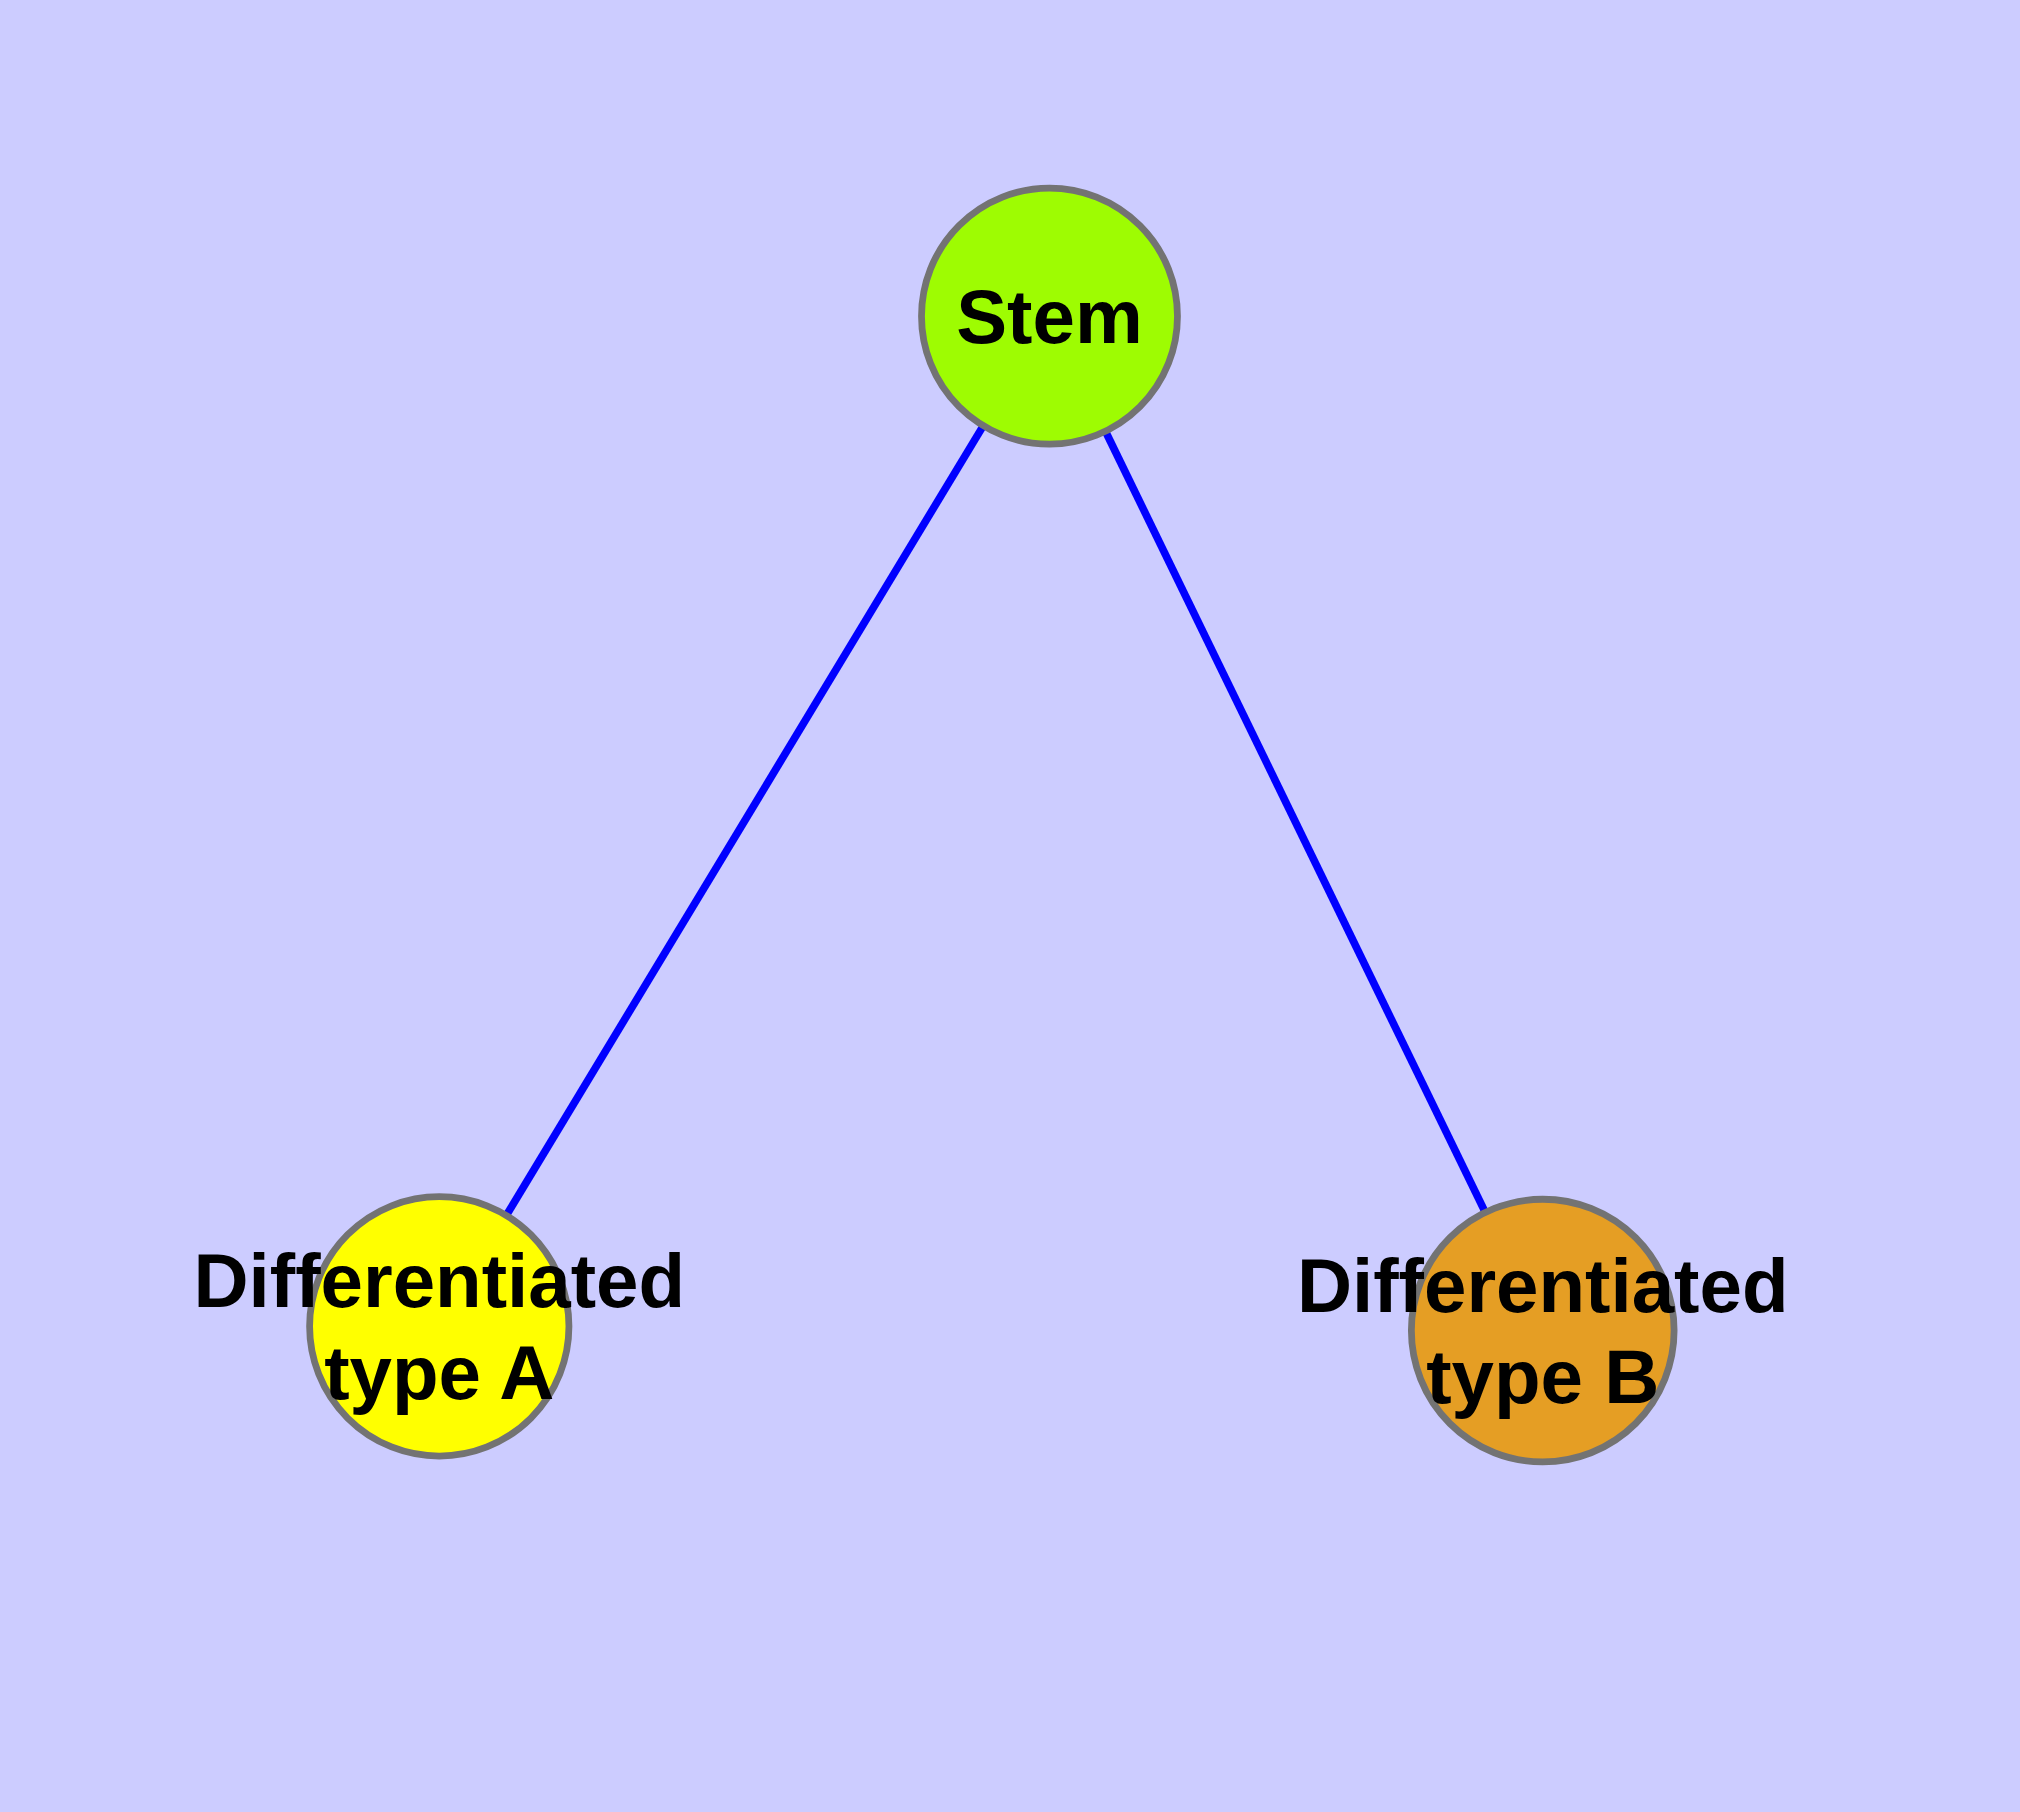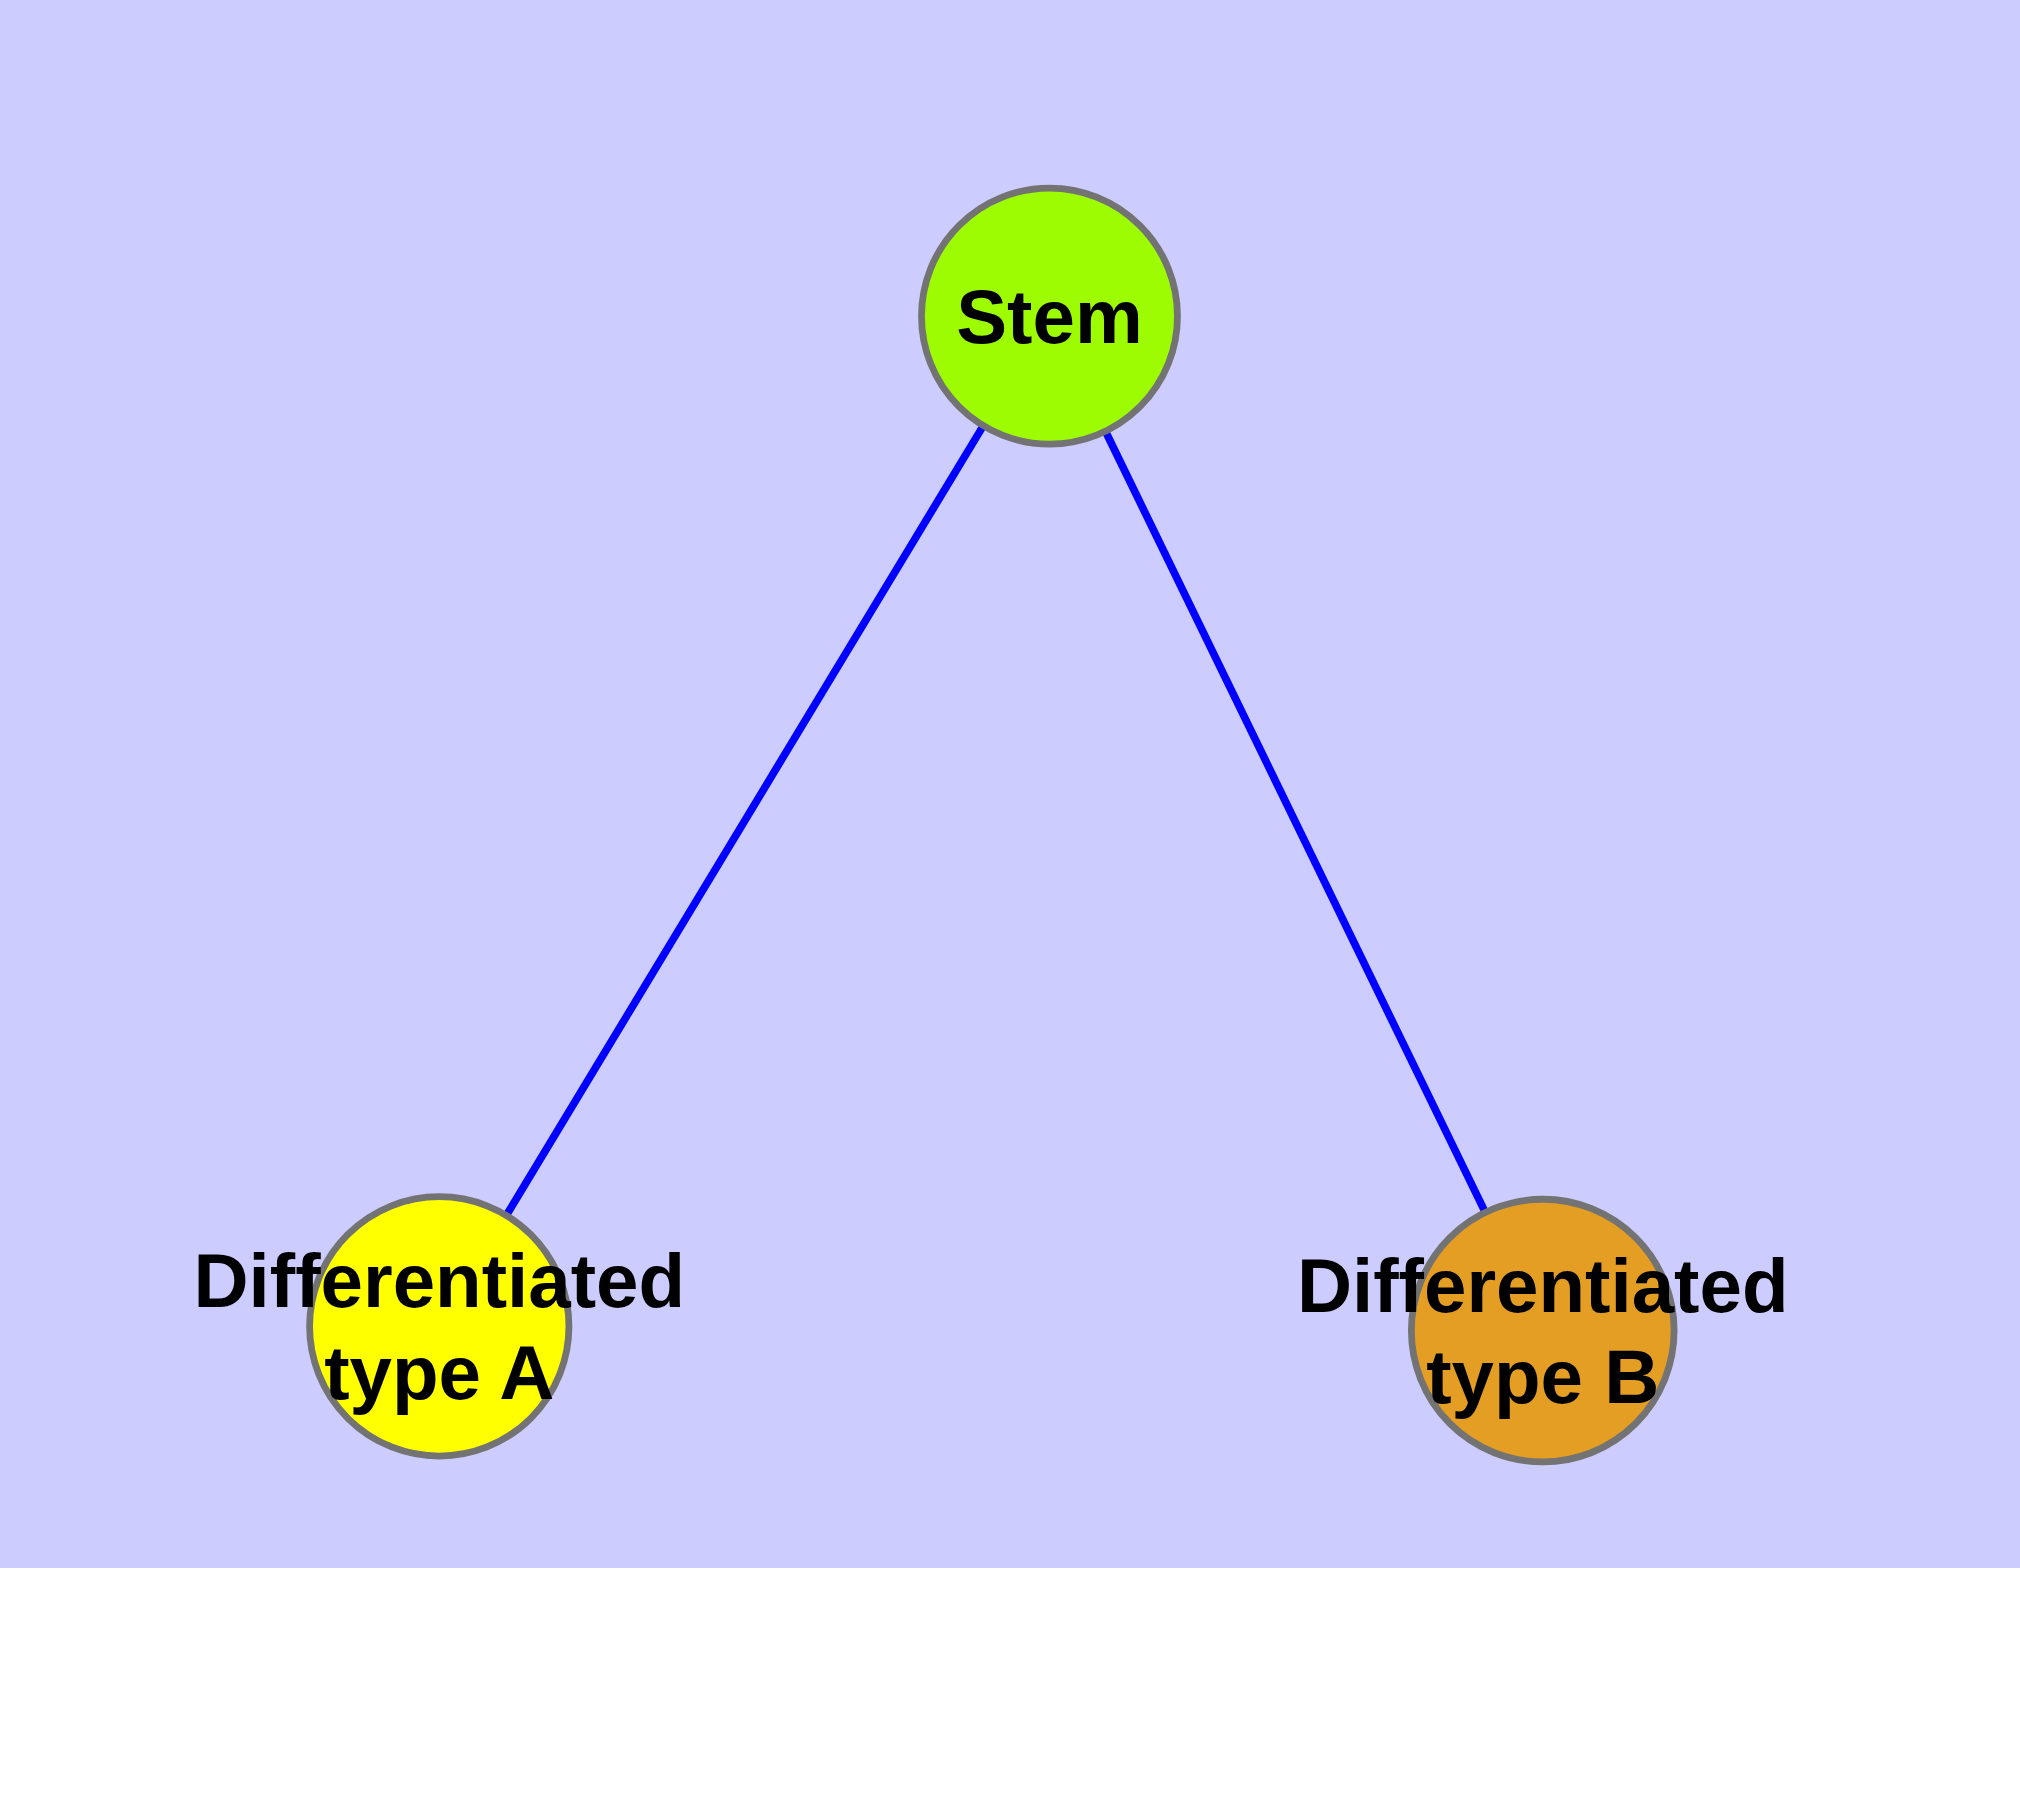--- a/index.html
+++ b/index.html
@@ -28,21 +28,21 @@
     font-size: 90px;
     fill: #000000;
     text-anchor: middle;
     dominant-baseline: auto;
     white-space: pre;
   }
 </style>
 </head>
 <body>
 
-<div id="canvas" style="background: rgb(204, 204, 255); width: 2021px; height: 1568px;">
+<div id="canvas" style="background: rgb(204, 204, 255); width: 2021px; height: 1812px;">
   <svg id="graph-svg" viewBox="0 0 2384 2138">
 
     <rect id="bg-rect" x="0" y="0" width="2384" height="2138" fill="#ccccff"></rect>
 
     <g id="edges-layer">
         <line x1="1158.8947222859786" y1="503.9631819932134" x2="598.1393336318519" y2="1432.3248809872675" stroke="#0000ff" stroke-width="9" stroke-linecap="butt"></line>
         <line x1="1304.9021064661006" y1="510.59763134007267" x2="1751.3488188550473" y2="1428.805044964762" stroke="#0000ff" stroke-width="9" stroke-linecap="butt"></line>
       </g>
     <g id="nodes-layer">
         <circle cx="1238" cy="373" r="151" fill="#9efc02" stroke="#737373" stroke-width="8"></circle>

